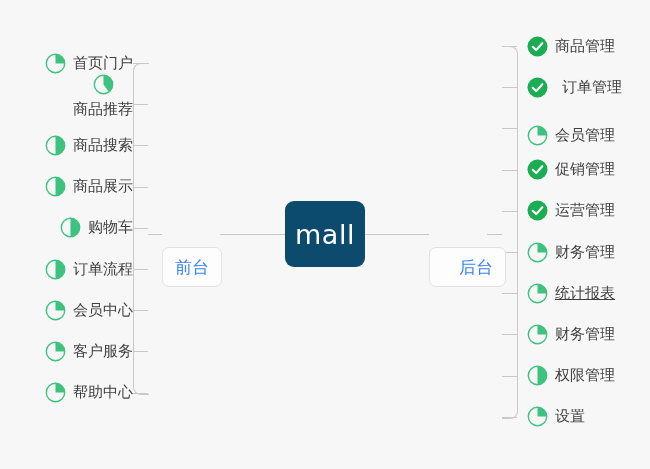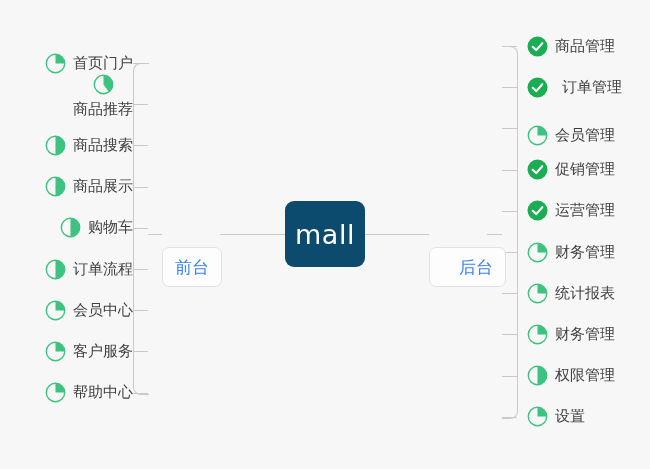--- a/index.html
+++ b/index.html
@@ -273,21 +273,21 @@
       </div>
       <div class="leaf leaf-right" style="top: 239px;">
         <span class="icon">
           <svg width="21" height="21" viewBox="0 0 21 21">
     <circle cx="10.5" cy="10.5" r="9.2" fill="none" stroke="#3ec27f" stroke-width="1.4"></circle>
     <path d="M10.5 10.5 L10.5 1.3000000000000007 A9.2 9.2 0 0 1 19.7 10.5 Z" fill="#3ec27f"></path>
   </svg>
         </span>
         <span class="leaf-label">财务管理</span>
       </div>
-      <div class="leaf leaf-right" style="top: 280.2px;">
+      <div class="leaf leaf-right" style="top: 280.2px; text-decoration: underline;">
         <span class="icon">
           <svg width="21" height="21" viewBox="0 0 21 21">
     <circle cx="10.5" cy="10.5" r="9.2" fill="none" stroke="#3ec27f" stroke-width="1.4"></circle>
     <path d="M10.5 10.5 L10.5 1.3000000000000007 A9.2 9.2 0 0 1 19.7 10.5 Z" fill="#3ec27f"></path>
   </svg>
         </span>
         <span class="leaf-label">统计报表</span>
       </div>
       <div class="leaf leaf-right" style="top: 321.4px;">
         <span class="icon">

